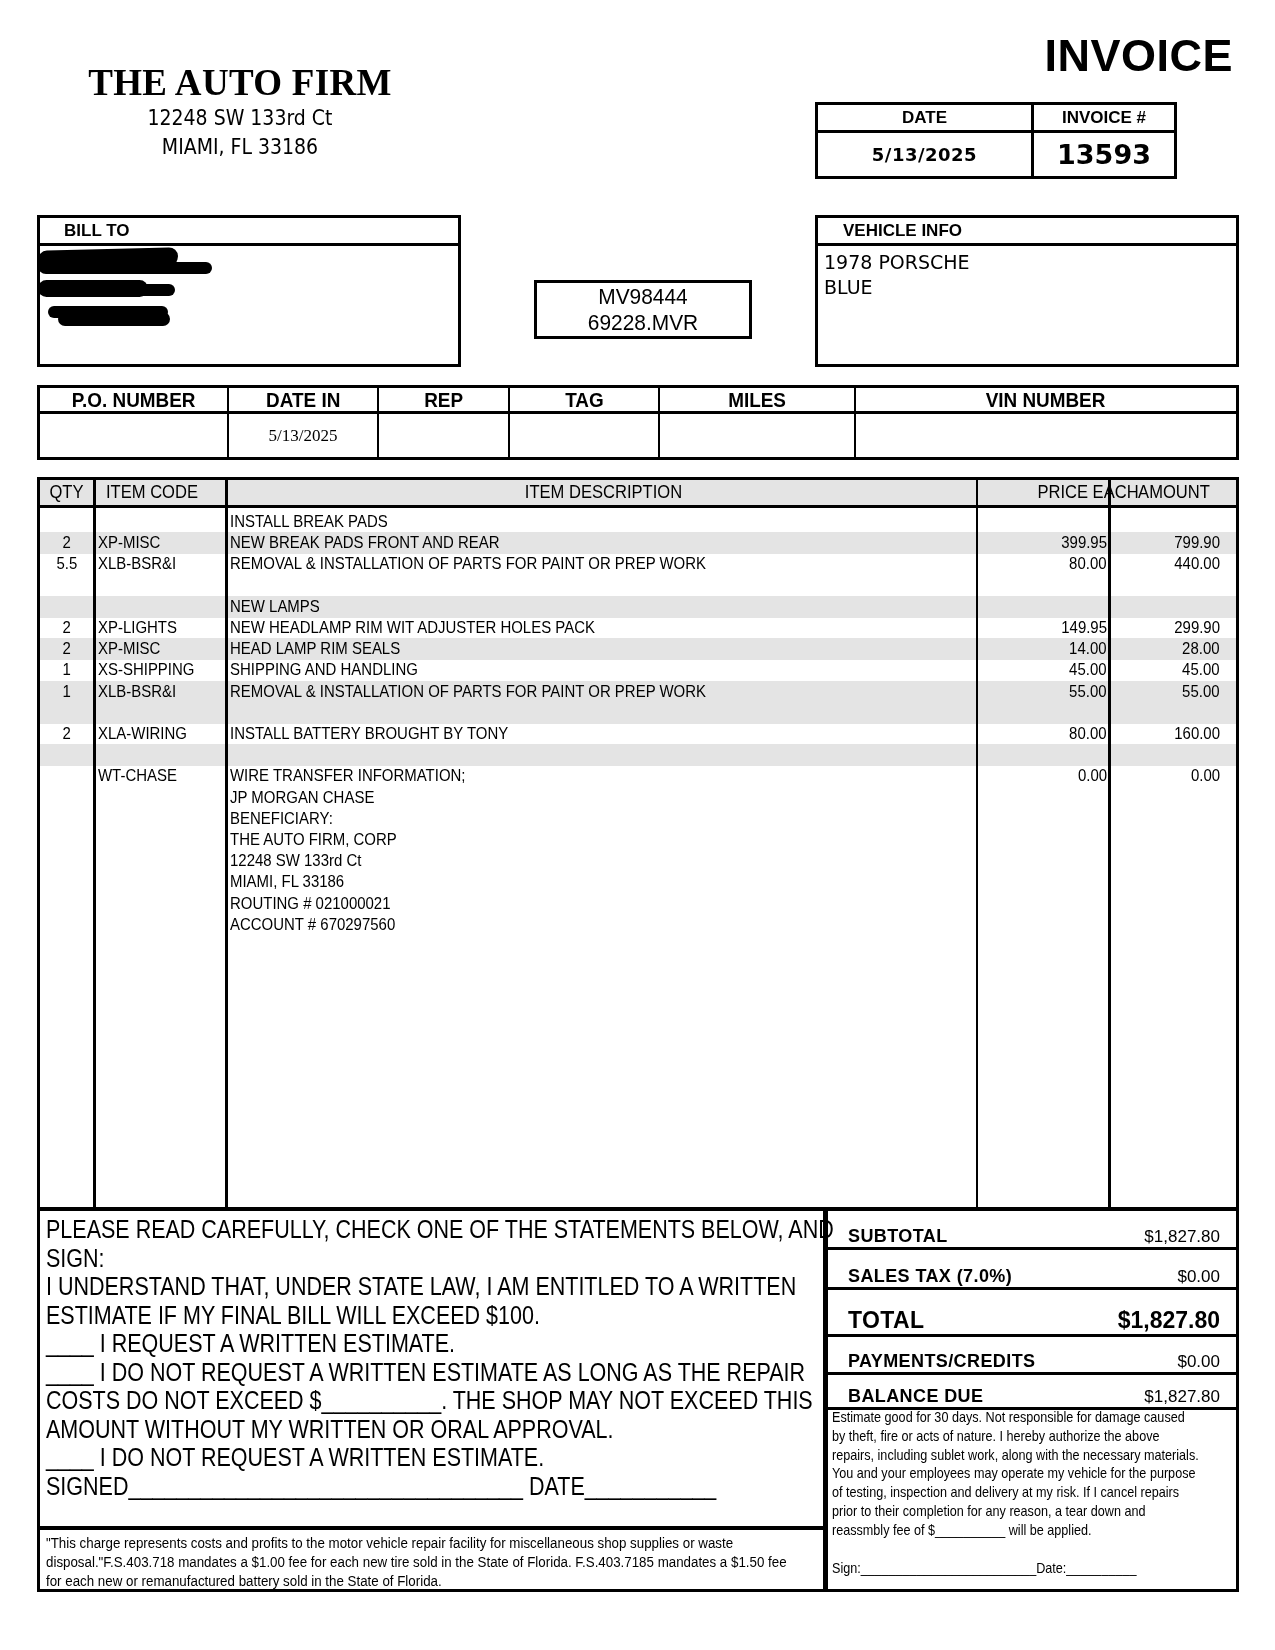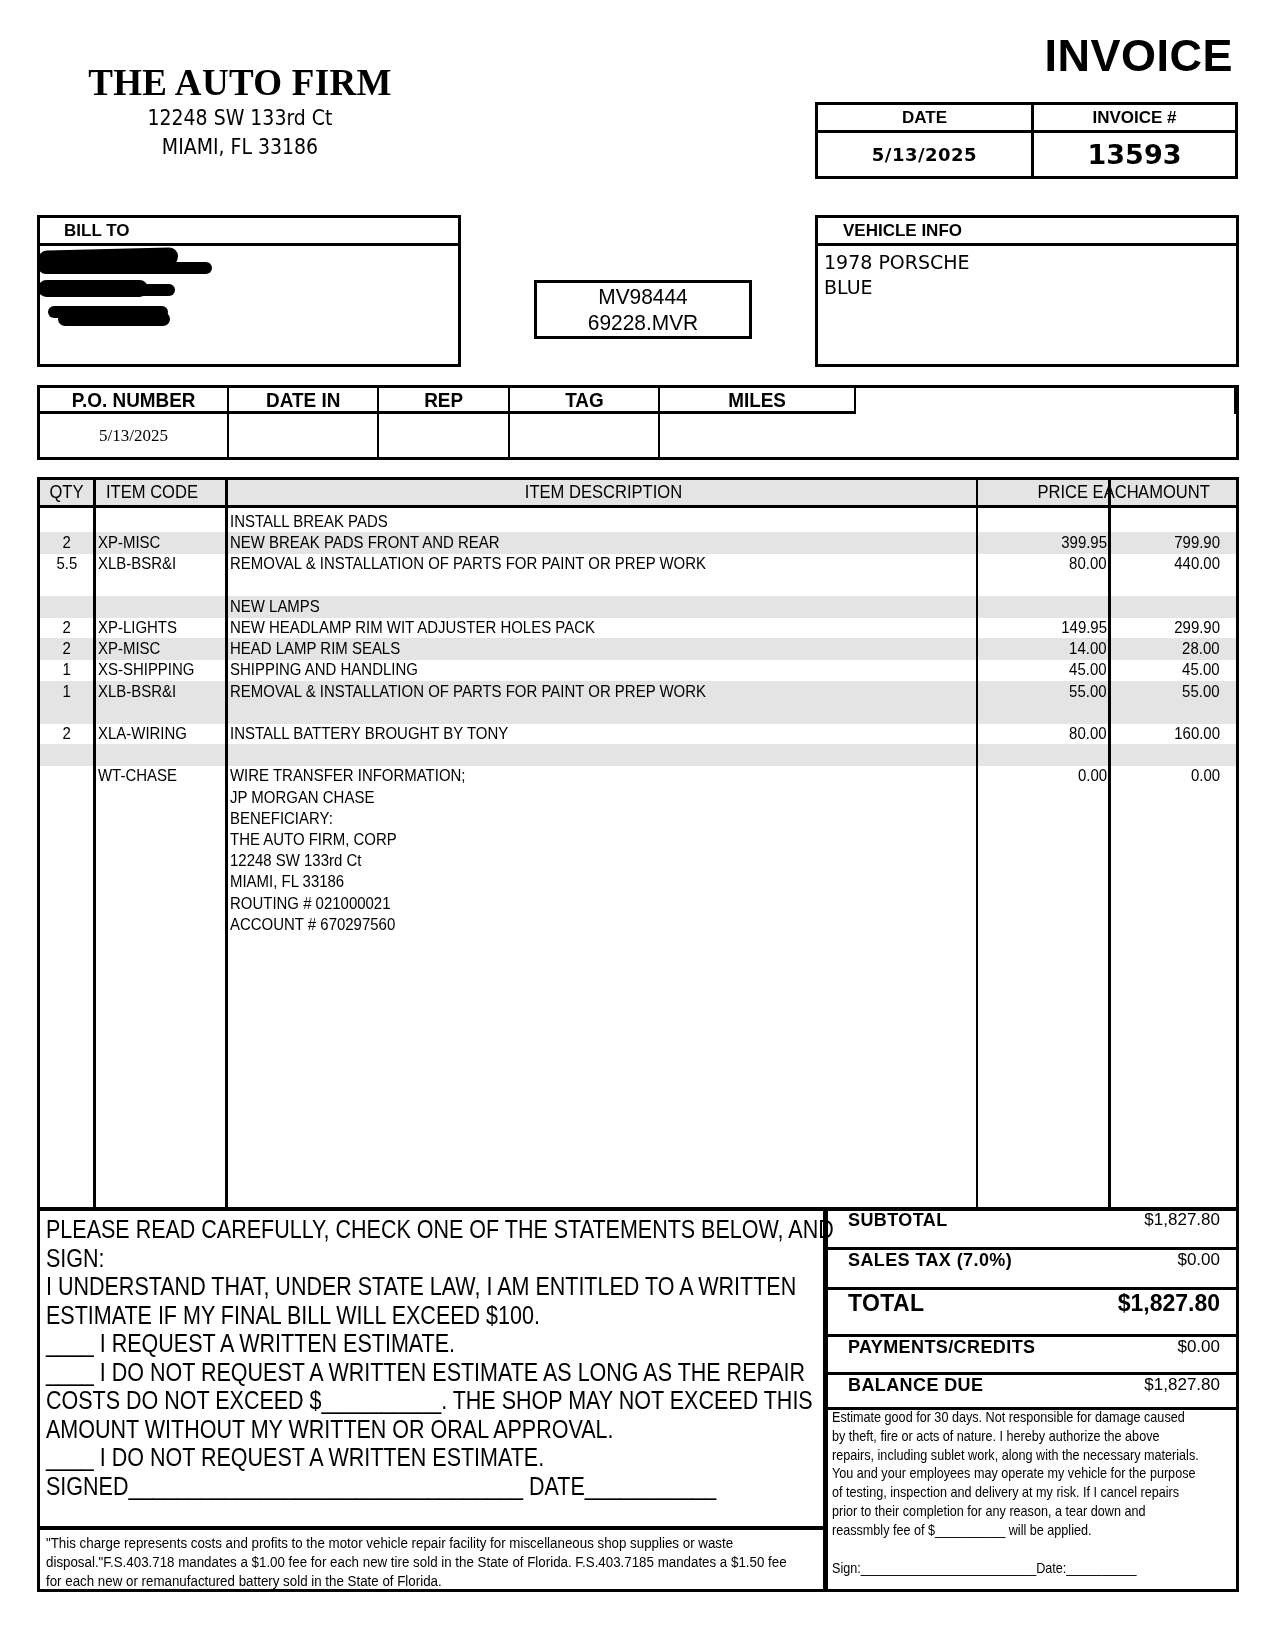--- a/index.html
+++ b/index.html
@@ -8,21 +8,21 @@
   .abs { position: absolute; }
 
   
   .company { left: 60px; top: 62px; width: 360px; text-align: center; }
   .company-name { font-family: "Liberation Serif", serif; font-weight: bold; font-size: 37px; letter-spacing: 0.3px; line-height: 42px; }
   .company-addr { font-family: "DejaVu Sans", sans-serif; font-size: 21px; line-height: 29px; transform: scaleX(0.9); }
 
   .invoice-title { right: 42px; top: 30px; font-weight: bold; font-size: 45px; letter-spacing: 0.5px; }
 
   
-  .dinv { left: 815px; top: 102px; width: 423px; height: 77px; border: 3px solid #000; display: grid; grid-template-columns: 216px 1fr; grid-template-rows: 28px 1fr; }
+  .dinv { left: 815px; top: 102px; width: 362px; height: 77px; border: 3px solid #000; display: grid; grid-template-columns: 216px 1fr; grid-template-rows: 28px 1fr; }
   .dinv > div { display: flex; align-items: center; justify-content: center; }
   .dinv .h { font-weight: bold; font-size: 17px; border-bottom: 3px solid #000; }
   .dinv .c1 { border-right: 3px solid #000; }
   .dinv .date-val { font-family: "DejaVu Sans", sans-serif; font-weight: bold; font-size: 18px; letter-spacing: 0.5px; }
   .dinv .inv-val { font-family: "DejaVu Sans", sans-serif; font-weight: bold; font-size: 27px; }
 
   
   .hbox { border: 3px solid #000; }
   .hbox .hb-head { height: 28px; border-bottom: 3px solid #000; font-weight: bold; font-size: 17px; padding-left: 24px; display: flex; align-items: center; }
   .billto { left: 37px; top: 215px; width: 424px; height: 152px; }
@@ -62,21 +62,21 @@
 
   
   .notice { left: 37px; top: 1210px; width: 789px; height: 382px; border: 3px solid #000; border-top: none; }
   .notice-text { position: absolute; left: 6px; top: 5px; width: 780px; font-size: 25px; line-height: 28.5px; }
   .notice-text div { white-space: nowrap; transform: scaleX(0.86); transform-origin: left center; }
   .footnote { position: absolute; left: 0; top: 316px; width: 100%; height: 63px; border-top: 4px solid #000; padding: 3px 6px; font-size: 15.5px; line-height: 19px; }
   .footnote div { white-space: nowrap; transform: scaleX(0.86); transform-origin: left center; }
 
   
   .totals { left: 825px; top: 1207px; width: 414px; height: 385px; border: 3px solid #000; border-left: 3px solid #000; }
-  .trow { position: absolute; left: 0; width: 100%; border-bottom: 3px solid #000; display: flex; align-items: flex-start; justify-content: space-between; padding: 0 16px 0 20px; }
+  .trow { position: absolute; left: 0; width: 100%; border-bottom: 3px solid #000; display: flex; align-items: flex-end; justify-content: space-between; padding: 0 16px 0 20px; }
   .trow .lbl { font-weight: bold; font-size: 18px; letter-spacing: 0.4px; }
   .trow .val { font-size: 17px; }
   .trow.total .lbl { font-size: 23px; }
   .trow.total .val { font-size: 23px; font-weight: bold; }
   .fine { position: absolute; left: 4px; top: 198px; width: 404px; font-size: 14.5px; line-height: 18.8px; }
   .fine div { white-space: nowrap; transform: scaleX(0.87); transform-origin: left center; }
   .fine .sign { margin-top: 19px; }
 </style>
 </head>
 <body>
@@ -130,20 +130,23 @@
       <span>DATE IN</span>
     </div>
   <div class="h">
       <span>REP</span>
     </div>
   <div class="h">
       <span>TAG</span>
     </div>
   <div class="h">
       <span>MILES</span>
+    </div>
+  <div class="h last">
+      <span>VIN NUMBER</span>
     </div>
   <div class="v"></div>
   <div class="v">5/13/2025</div>
   <div class="v"></div>
   <div class="v"></div>
   <div class="v"></div>
   <div class="v last"></div>
 </div>
 
 <div class="abs items" id="items">

